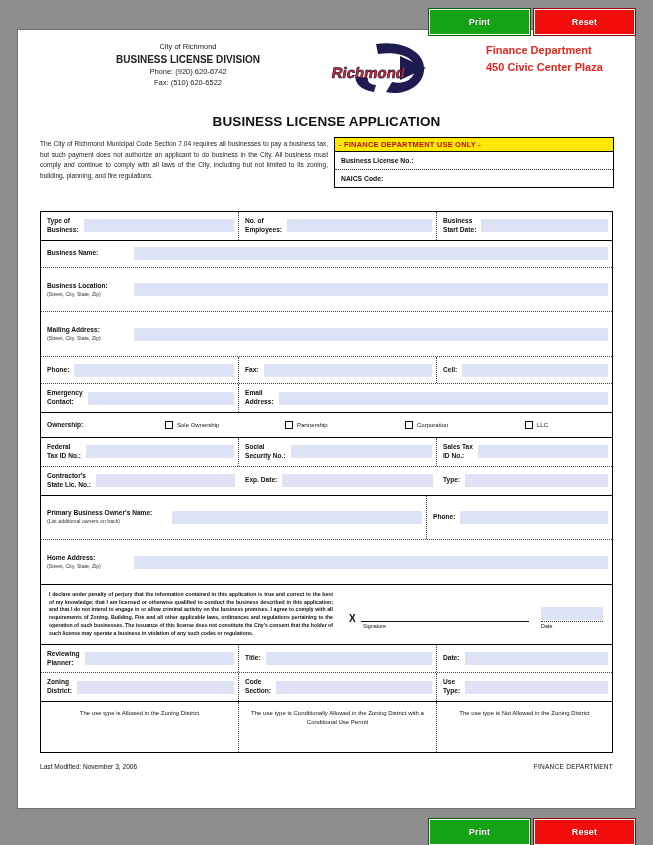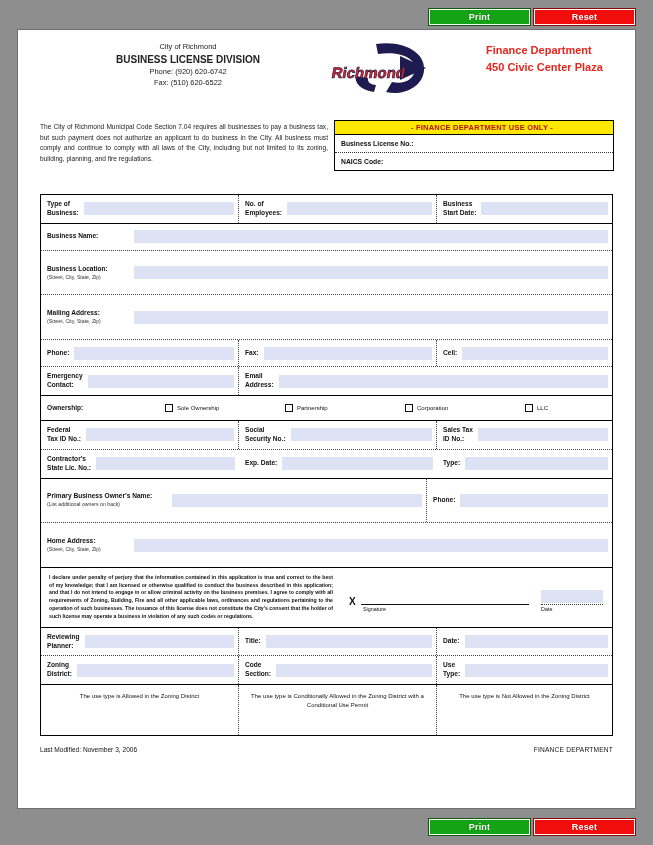--- a/index.html
+++ b/index.html
@@ -13,21 +13,21 @@
   .viewer {
     position: relative;
     width: 653px; height: 845px;
     background: #8e8e8e;
   }
   
   .btn-strip {
     position: absolute;
     left: 428px;
     width: 208px;
-    height: 18px;
+    height: 28px;
     display: flex;
     gap: 2px;
     z-index: 40;
   }
   .btn-strip.top { top: 8px; }
   .btn-strip.bottom { top: 818px; }
   .form-btn {
     flex: 1 1 0;
     border: 1px solid #111;
     font-size: 9px;
@@ -76,21 +76,21 @@
   .intro {
     position: absolute; left: 22px; top: 0; width: 288px;
     font-size: 6.6px; line-height: 1.62; color: #23232a; text-align: justify;
   }
   .finbox {
     position: absolute; left: 316px; top: -2px; width: 280px;
     border: 1px solid #000; background: #fff;
   }
   .fin-title {
     background: #ffe800; color: #b5121b; font-size: 7.5px; font-weight: bold;
-    text-align: center; padding: 2px 0 2px 16px; border-bottom: 1px solid #000;
+    text-align: left; padding: 2px 0 2px 4px; border-bottom: 1px solid #000;
     letter-spacing: .2px;
   }
   .fin-row { font-size: 6.8px; font-weight: bold; color: #111; padding: 5px 0 5px 6px; }
   .fin-sep { border-top: 1px dotted #333; }
 
   
   .grid { margin: 4px 22px 0 22px; border: 1px solid #000; }
   .row { display: flex; border-bottom: 1px dotted #444; position: relative; }
   .row.solid { border-bottom: 1px solid #000; }
   .row.last { border-bottom: none; }
@@ -181,20 +181,21 @@
           <text x="24" y="40" font-family="Liberation Sans, sans-serif" font-size="15" font-weight="bold" fill="#e8251d" stroke="#1d1b4f" stroke-width="0.7">Richmond</text>
         </g>
       </svg>
 
       <div class="hdr-right">
         <div>Finance Department</div>
         <div>450 Civic Center Plaza</div>
       </div>
     </div>
 
+    <div class="apptitle">BUSINESS LICENSE APPLICATION</div>
 
     <div class="introwrap">
       <div class="intro">The City of Richmond Municipal Code Section 7.04 requires all businesses to pay a business tax, but such payment does not authorize an applicant to do business in the City. All business must comply and continue to comply with all laws of the City, including but not limited to its zoning, building, planning, and fire regulations.</div>
       <div class="finbox">
         <div class="fin-title">- FINANCE DEPARTMENT USE ONLY -</div>
         <div class="fin-row">Business License No.:</div>
         <div class="fin-row fin-sep">NAICS Code:</div>
       </div>
     </div>
 

